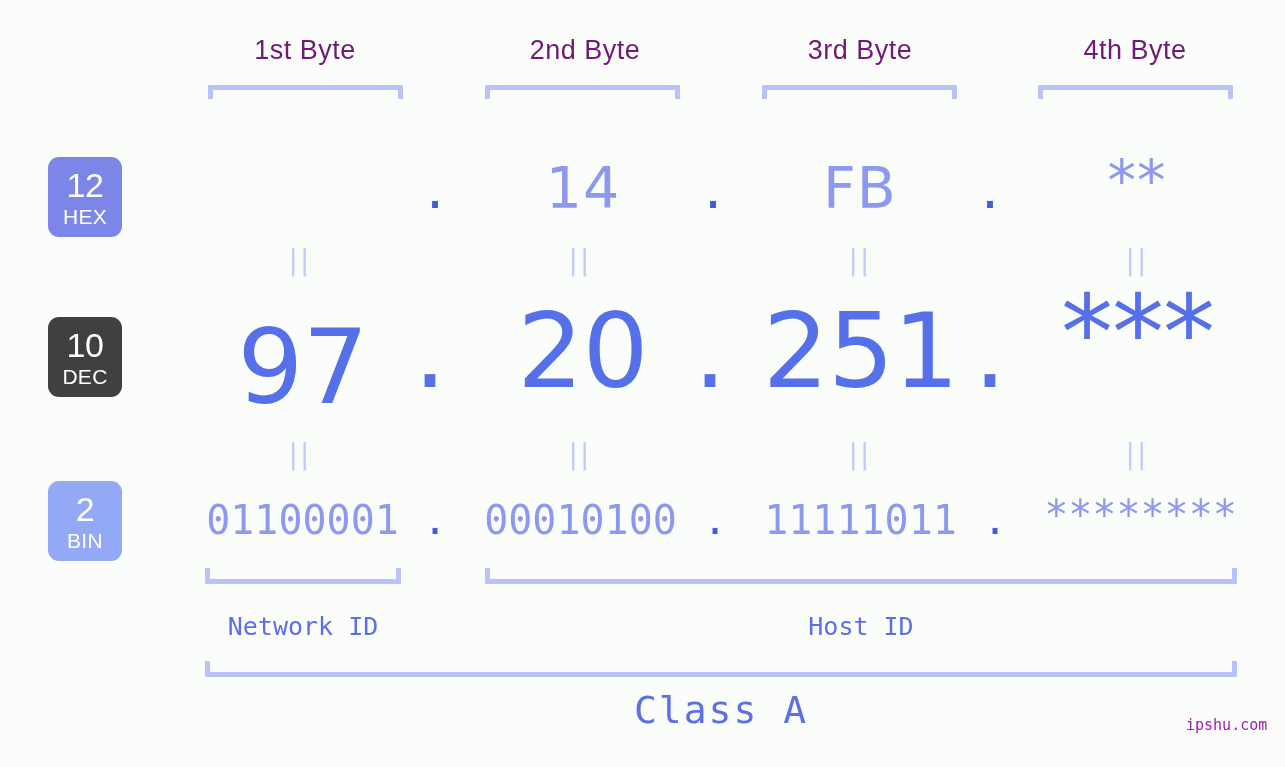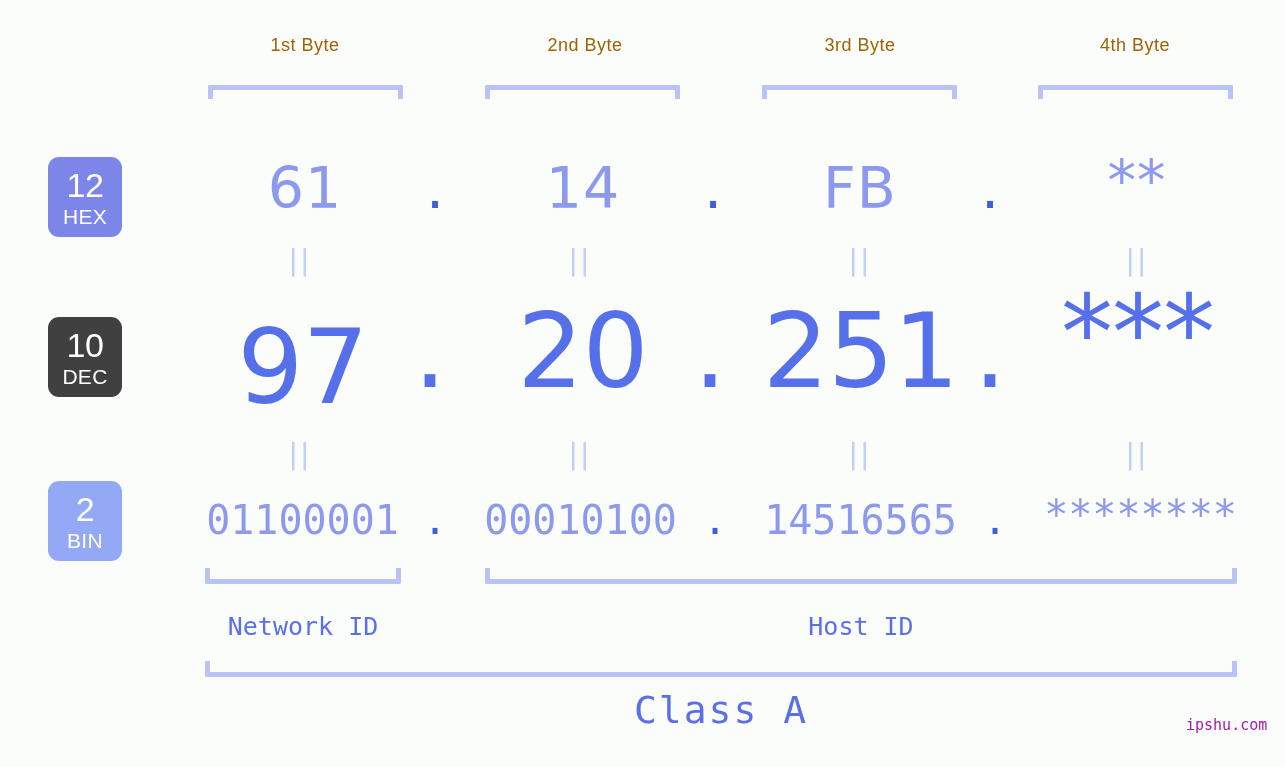--- a/index.html
+++ b/index.html
@@ -8,22 +8,22 @@
     background:#fbfdfa;
     font-family:"Liberation Sans", sans-serif;
     overflow:hidden;
     position:relative;
   }
   #stage{position:absolute;left:0;top:0;width:1285px;height:767px;}
   .abs{position:absolute;}
 
   
   .byte-label{
-    color:#a16207;
-    font-size:18px;
+    color:#701a75;
+    font-size:27px;
     font-family:"Liberation Sans", sans-serif;
     text-align:center;
     letter-spacing:0.5px;
     white-space:nowrap;
   }
 
   
   .bracket-down{
     border-top:5px solid #b9c3f7;
     border-left:5px solid #b9c3f7;
@@ -143,21 +143,20 @@
   <div class="abs bracket-down" style="left:208px;top:85px;width:195px;"></div>
   <div class="abs bracket-down" style="left:485px;top:85px;width:195px;"></div>
   <div class="abs bracket-down" style="left:762px;top:85px;width:195px;"></div>
   <div class="abs bracket-down" style="left:1038px;top:85px;width:195px;"></div>
 
   <div class="abs badge badge-hex" style="left:48px;top:157px;">
     <span class="num">12</span>
     <span class="nm">HEX</span>
   </div>
 
-  <div class="abs cell hex-val" style="left:190px;top:155px;width:230px;">61</div>
   <div class="abs cell hex-dot" style="left:400px;top:155px;width:70px;">.</div>
   <div class="abs cell hex-val" style="left:468px;top:155px;width:230px;">14</div>
   <div class="abs cell hex-dot" style="left:678px;top:155px;width:70px;">.</div>
   <div class="abs cell hex-val" style="left:745px;top:155px;width:230px;">FB</div>
   <div class="abs cell hex-dot" style="left:955px;top:155px;width:70px;">.</div>
   <div class="abs cell hex-val" style="left:1022px;top:147px;width:230px;">**</div>
 
   <div class="abs cell eqbar" style="left:185px;top:244px;width:230px;">||</div>
   <div class="abs cell eqbar" style="left:465px;top:244px;width:230px;">||</div>
   <div class="abs cell eqbar" style="left:745px;top:244px;width:230px;">||</div>
@@ -183,21 +182,21 @@
 
   <div class="abs badge badge-bin" style="left:48px;top:481px;">
     <span class="num">2</span>
     <span class="nm">BIN</span>
   </div>
 
   <div class="abs cell bin-val" style="left:185px;top:497px;width:235px;">01100001</div>
   <div class="abs cell bin-dot" style="left:400px;top:497px;width:70px;">.</div>
   <div class="abs cell bin-val" style="left:463px;top:497px;width:235px;">00010100</div>
   <div class="abs cell bin-dot" style="left:680px;top:497px;width:70px;">.</div>
-  <div class="abs cell bin-val" style="left:743px;top:497px;width:235px;">14516565</div>
+  <div class="abs cell bin-val" style="left:743px;top:497px;width:235px;">11111011</div>
   <div class="abs cell bin-dot" style="left:960px;top:497px;width:70px;">.</div>
   <div class="abs cell bin-val" style="left:1023px;top:492px;width:235px;">********</div>
 
   <div class="abs bracket-up" style="left:205px;top:568px;width:196px;"></div>
   <div class="abs bracket-up" style="left:485px;top:568px;width:752px;"></div>
 
   <div class="abs id-label" style="left:185px;top:612px;width:236px;">Network ID</div>
   <div class="abs id-label" style="left:743px;top:612px;width:236px;">Host ID</div>
 
   <div class="abs bracket-up" style="left:205px;top:661px;width:1032px;"></div>

